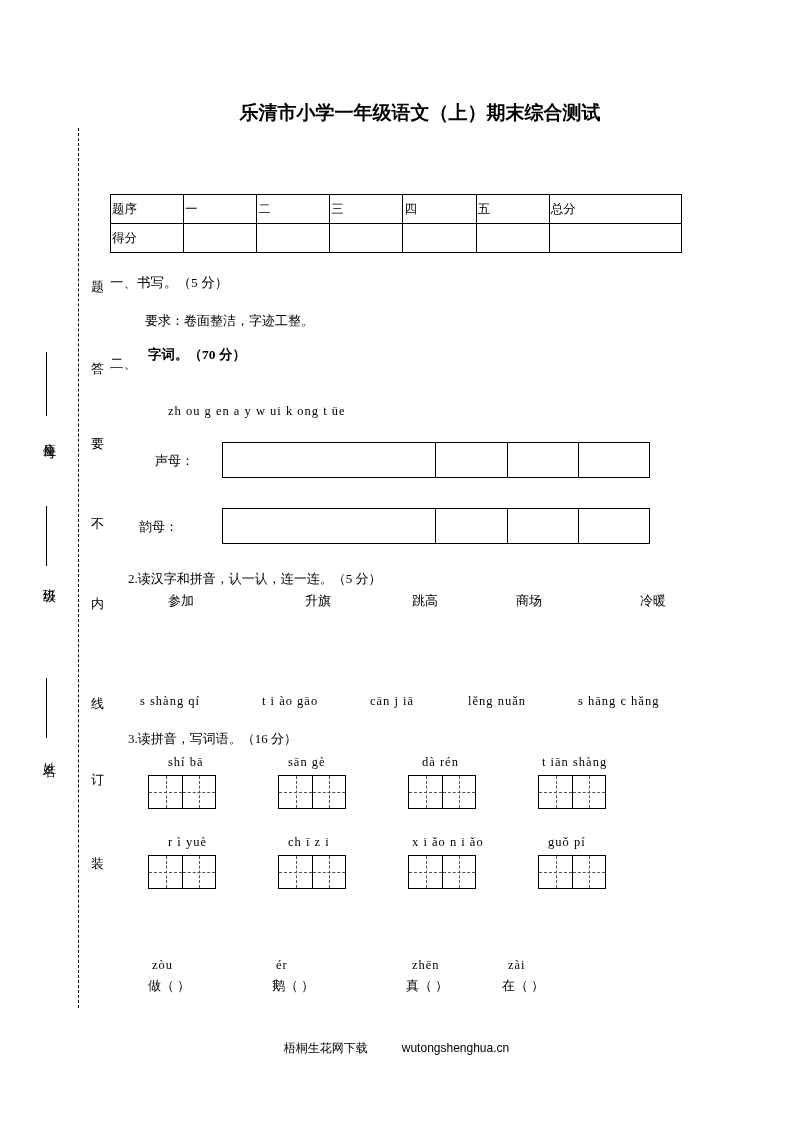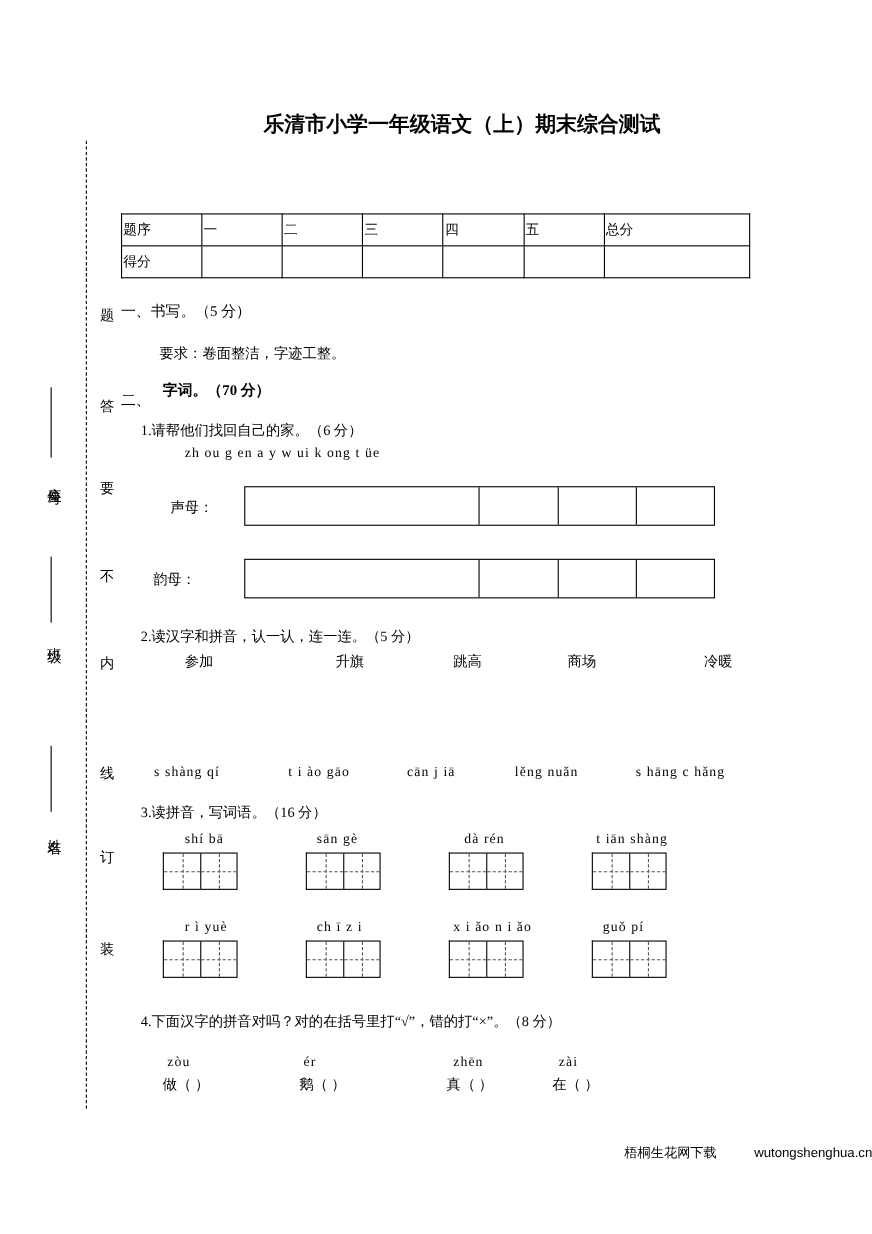--- a/index.html
+++ b/index.html
@@ -152,21 +152,21 @@
 
   .words {
     position: absolute;
     font-size: 13px;
   }
   .footer {
     position: absolute;
     left: 0;
     top: 1040px;
     width: 793px;
-    text-align: right;
+    text-align: center;
     font-size: 12px;
   }
   .footer .site { margin-left: 34px; font-family: "Liberation Sans", sans-serif; }
 </style>
 </head>
 <body>
 
 <div class="page">
 
   <div class="binding">
@@ -216,21 +216,20 @@
     </tr>
   </tbody>
     </table>
 
   <div class="sec" style="left:110px; top:274px;">一、书写。（5 分）</div>
   <div class="sub" style="left:145px; top:312px;">要求：卷面整洁，字迹工整。</div>
 
   <div class="sec" style="left:110px; top:355px;">二、</div>
   <div class="sec" style="left:148px; top:346px;font-weight:bold;">字词。（70 分）</div>
 
-  <div class="sub" style="left:128px; top:382px;">1.请帮他们找回自己的家。（6 分）</div>
   <div class="py" style="left:168px; top:404px;">zh   ou    g en a    y  w  ui  k   ong   t   üe</div>
 
   <div class="sub" style="left:155px; top:452px;">声母：</div>
   <div class="boxrow" style="left:222px; top:442px; width:428px;">
     <div style="width:214px;"></div>
     <div style="width:72px;"></div>
     <div style="width:72px;"></div>
     <div style="width:70px;"></div>
   </div>
 
@@ -295,21 +294,20 @@
   </div>
   <div class="tzg" style="left:408px; top:855px;">
     <div class="cell"></div>
     <div class="cell"></div>
   </div>
   <div class="tzg" style="left:538px; top:855px;">
     <div class="cell"></div>
     <div class="cell"></div>
   </div>
 
-  <div class="sub" style="left:128px; top:920px;">4.下面汉字的拼音对吗？对的在括号里打“√”，错的打“×”。（8 分）</div>
 
   <div class="py" style="left:152px; top:958px;">zòu</div>
   <div class="py" style="left:276px; top:958px;">ér</div>
   <div class="py" style="left:412px; top:958px;">zhēn</div>
   <div class="py" style="left:508px; top:958px;">zài</div>
 
   <div class="words" style="left:148px; top:977px;">做（        ）</div>
   <div class="words" style="left:272px; top:977px;">鹅（        ）</div>
   <div class="words" style="left:406px; top:977px;">真（        ）</div>
   <div class="words" style="left:502px; top:977px;">在（        ）</div>

